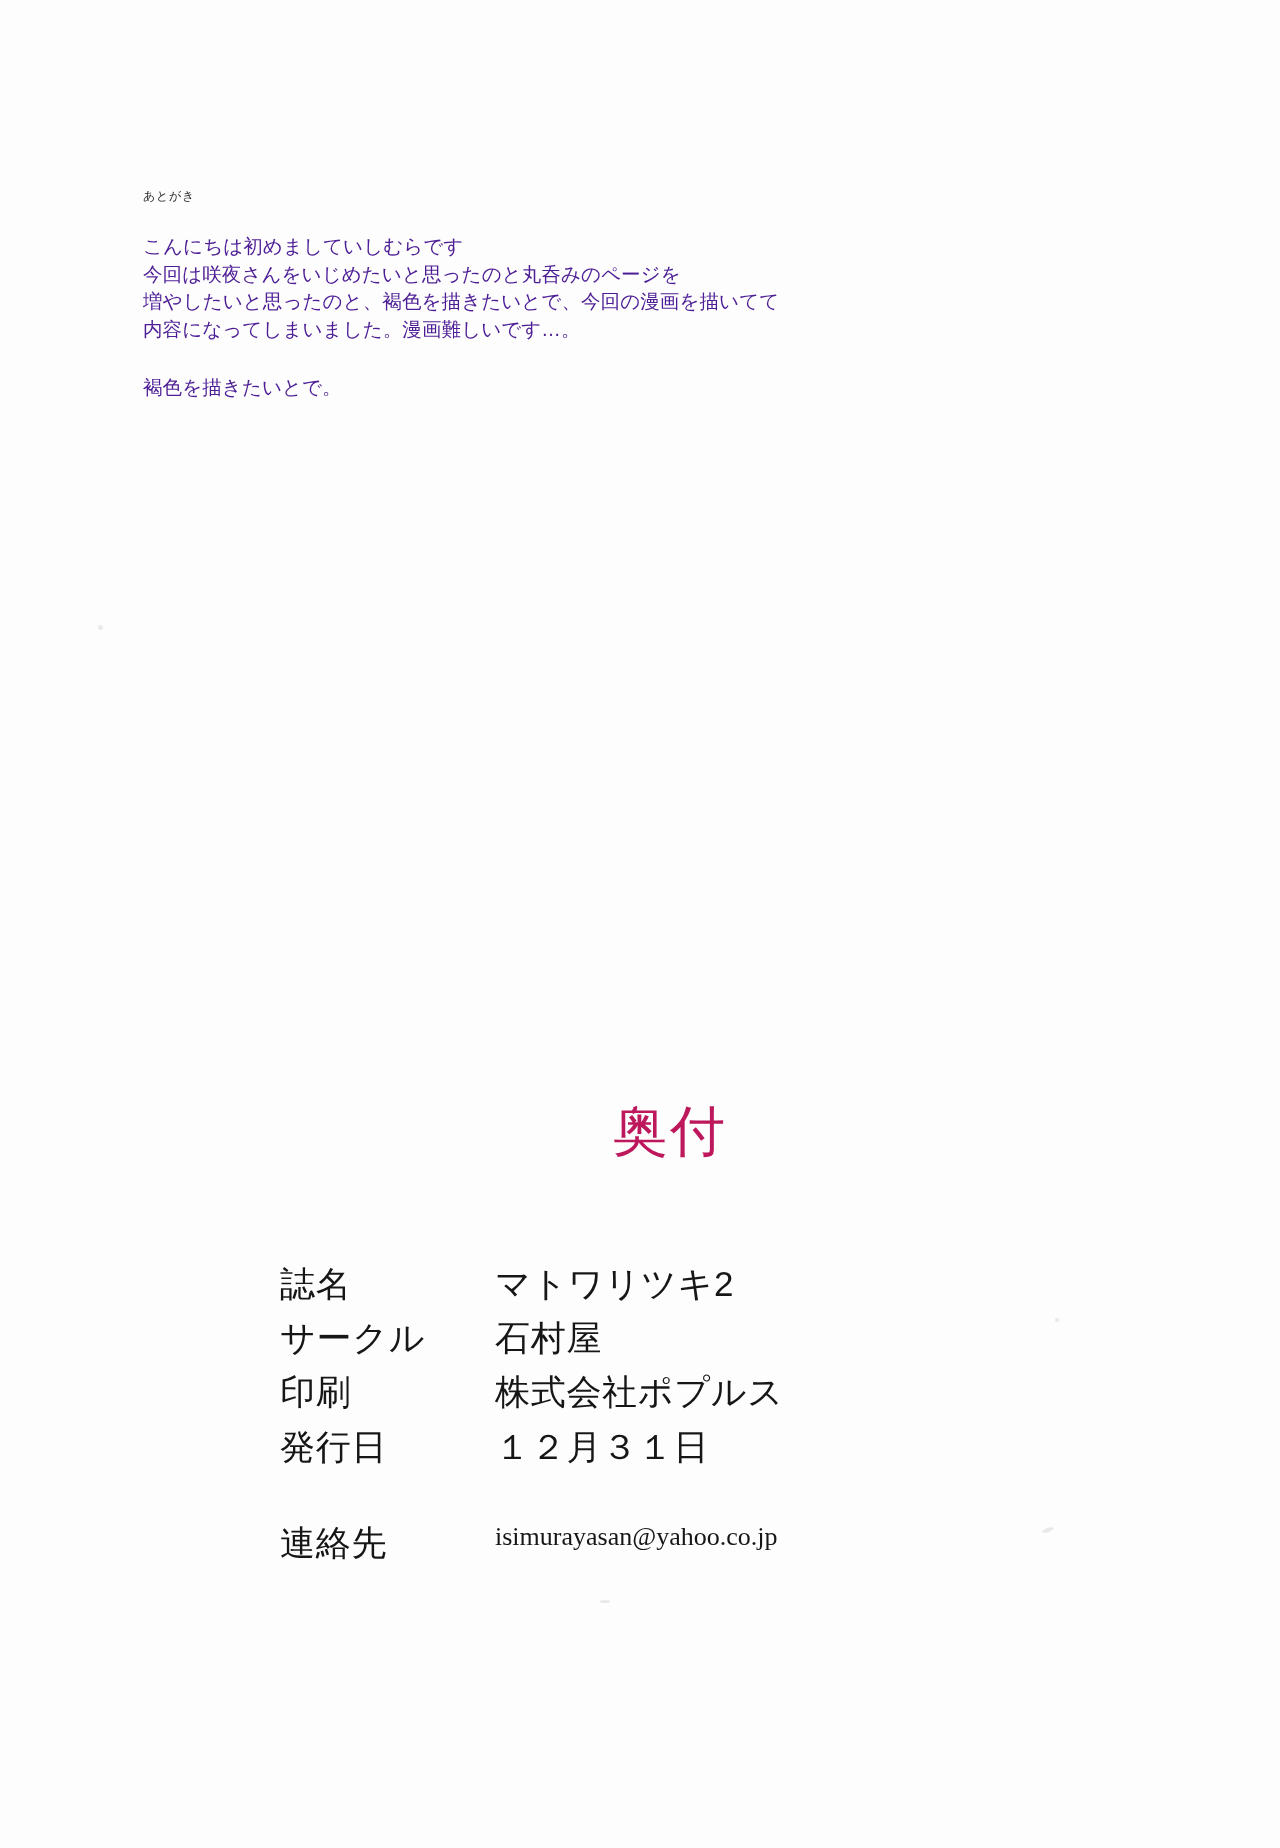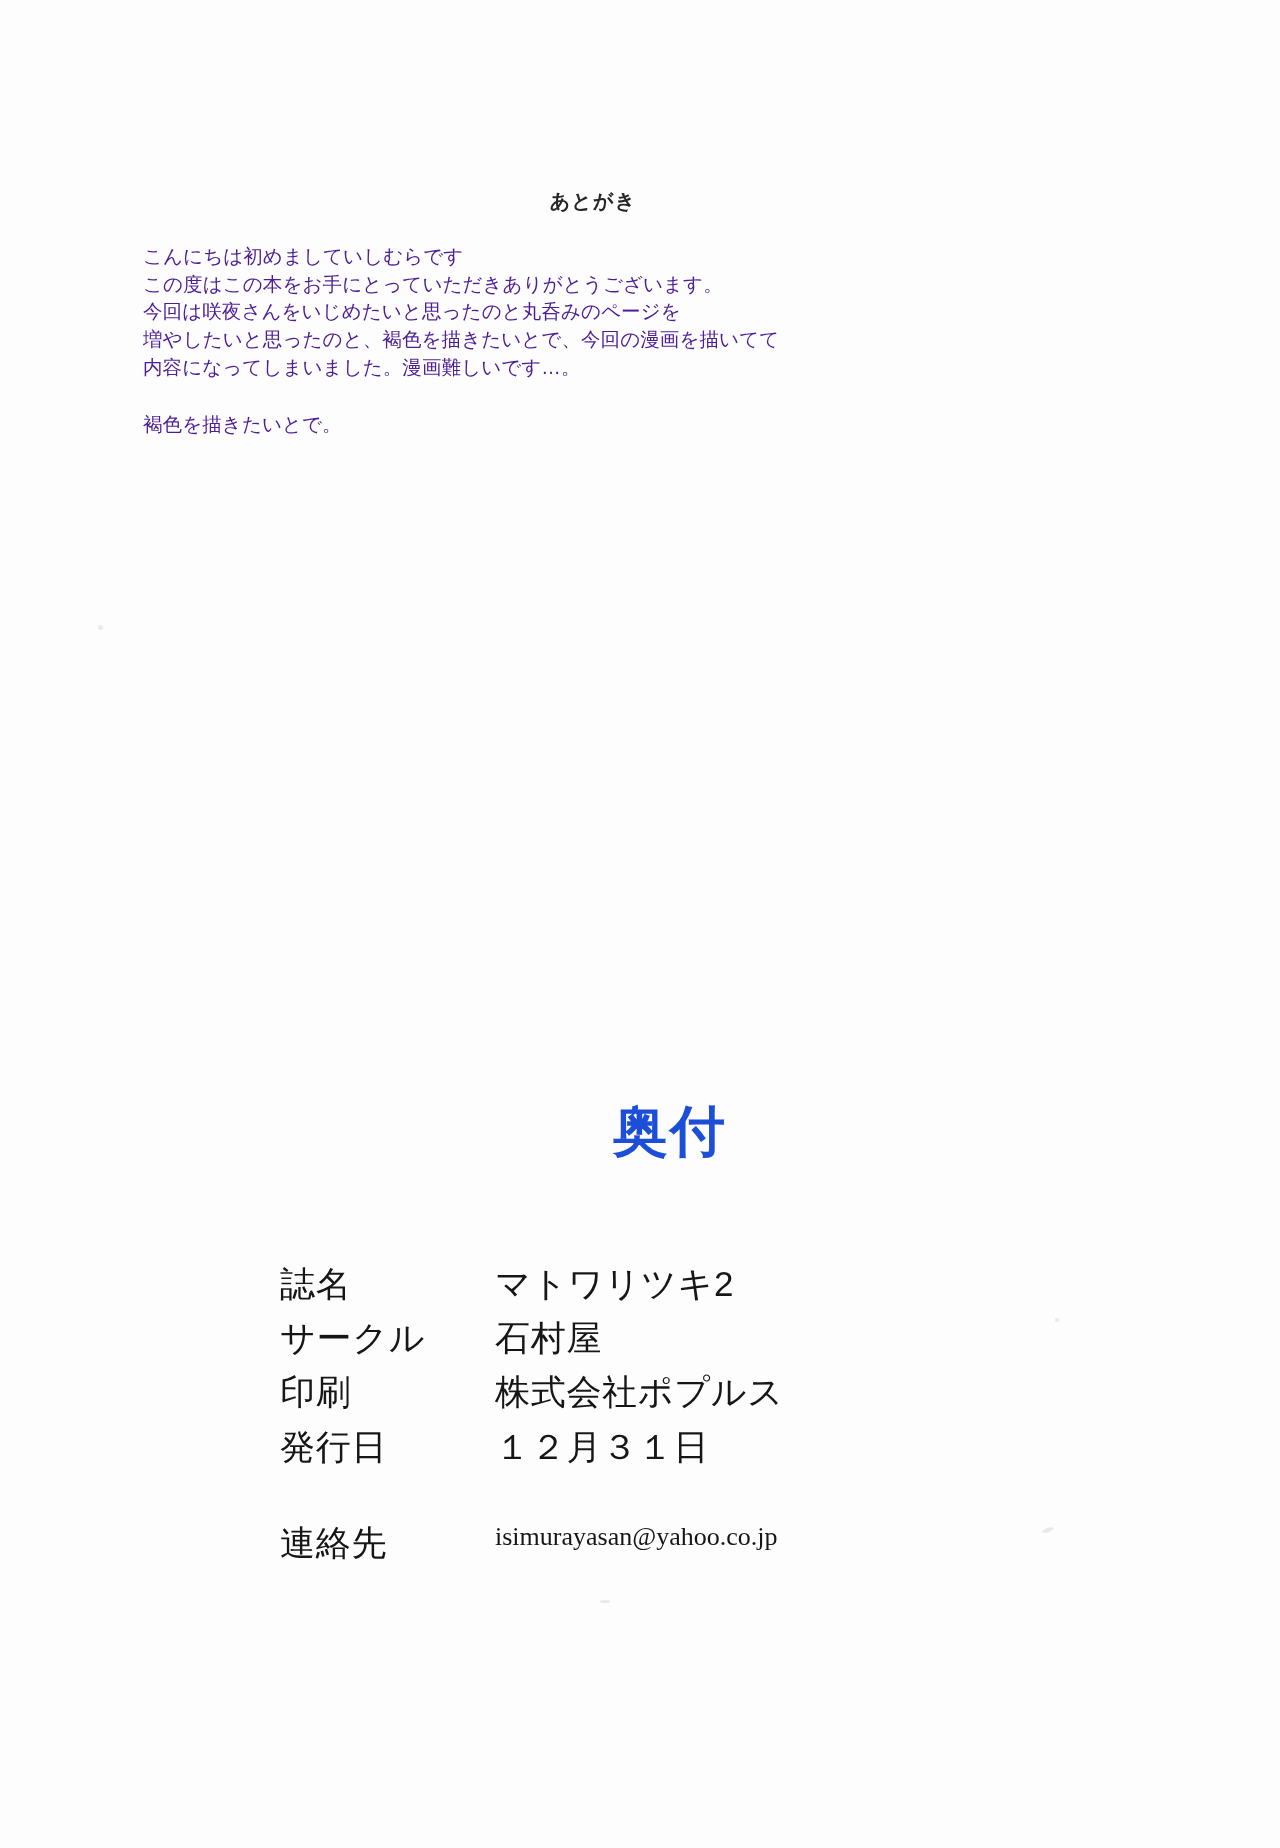--- a/index.html
+++ b/index.html
@@ -23,26 +23,25 @@
   }
 
   
   .afterword {
     position: absolute;
     left: 143px;
     top: 188px;
     width: 900px;
   }
   .afterword-title {
-    font-size: 20px;
+    font-size: 12px;
     letter-spacing: 0.06em;
     color: #262626;
     margin: 0 0 28px 0;
-    font-weight: 700;
-    text-align: center;
+    font-weight: 400;
   }
   .afterword-para {
     font-size: 19.5px;
     line-height: 1.42;
     letter-spacing: 0.005em;
     color: #4c1d95;
     margin: 0;
     font-weight: 400;
   }
   .afterword-para + .afterword-para {
@@ -56,23 +55,23 @@
   
   .colophon {
     position: absolute;
     left: 0;
     top: 1095px;
     width: 100%;
   }
   .colophon-heading {
     text-align: center;
     font-size: 55px;
-    font-weight: 700;
+    font-weight: 400;
     letter-spacing: 0.04em;
-    color: #1d4ed8;
+    color: #be185d;
     margin: 0;
     padding-left: 60px;
   }
 
   .colophon-table {
     margin: 92px 0 0 280px;
     border-collapse: collapse;
   }
   .colophon-table td {
     font-size: 35px;
@@ -112,21 +111,20 @@
   <span class="speckle" style="left:98px;  top:625px;  width:5px; height:5px;"></span>
   <span class="speckle" style="left:1055px; top:1318px; width:4px; height:4px;"></span>
   <span class="speckle" style="left:600px;  top:1600px; width:10px; height:3px;"></span>
   <span class="speckle" style="left:1042px; top:1528px; width:12px; height:4px; transform:rotate(-20deg);"></span>
 
   <section class="afterword">
     <h1 class="afterword-title">あとがき</h1>
 
     <p class="afterword-para">
       <span class="afterword-line">こんにちは初めましていしむらです</span>
-      <span class="afterword-line">この度はこの本をお手にとっていただきありがとうございます。</span>
       <span class="afterword-line">今回は咲夜さんをいじめたいと思ったのと丸呑みのページを</span>
       <span class="afterword-line">増やしたいと思ったのと、褐色を描きたいとで、今回の漫画を描いてて</span>
       <span class="afterword-line">内容になってしまいました。漫画難しいです…。</span>
     </p>
 
     <p class="afterword-para">
       <span class="afterword-line">褐色を描きたいとで。</span>
     </p>
   </section>
 

